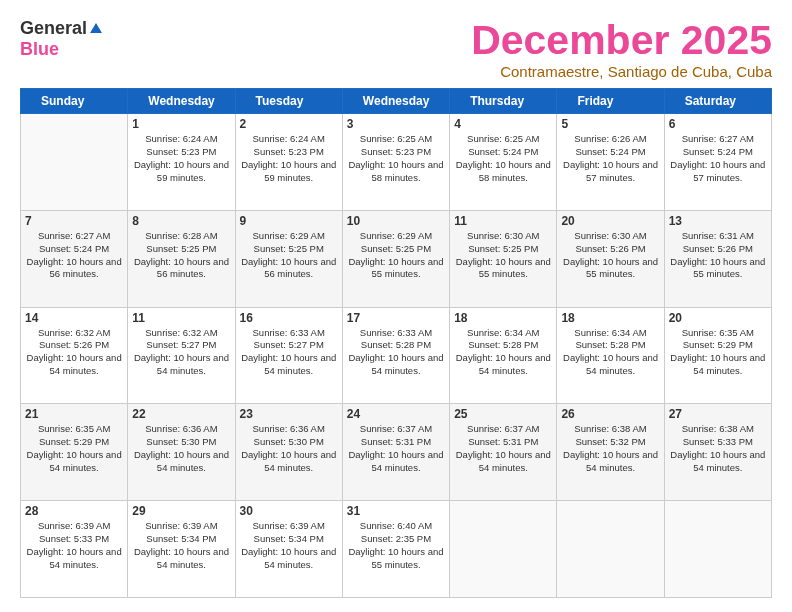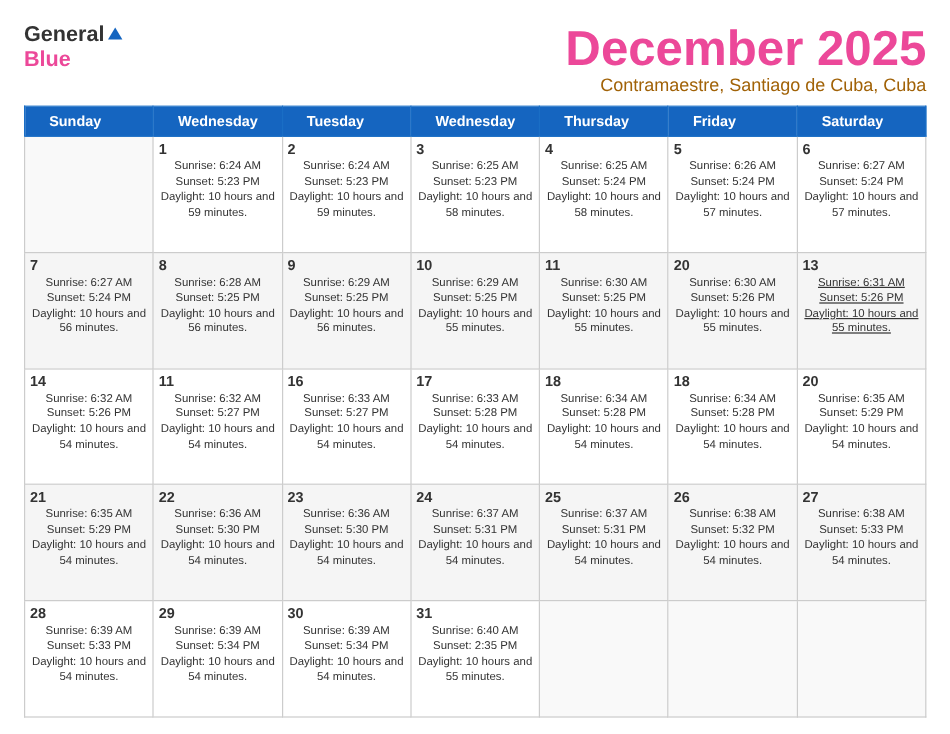--- a/index.html
+++ b/index.html
@@ -191,21 +191,21 @@
 Daylight: 10 hours and 55 minutes.</div>
           </td>
           <td>
             <span class="day-num">20</span>
             <div class="day-info" style="white-space: pre-line;">Sunrise: 6:30 AM
 Sunset: 5:26 PM
 Daylight: 10 hours and 55 minutes.</div>
           </td>
           <td>
             <span class="day-num">13</span>
-            <div class="day-info" style="white-space: pre-line; text-decoration: underline;">Sunrise: 6:31 AM
+            <div class="day-info" style="white-space: pre-line;">Sunrise: 6:31 AM
 Sunset: 5:26 PM
 Daylight: 10 hours and 55 minutes.</div>
           </td>
         </tr>
         <tr>
           <td>
             <span class="day-num">14</span>
             <div class="day-info" style="white-space: pre-line;">Sunrise: 6:32 AM
 Sunset: 5:26 PM
 Daylight: 10 hours and 54 minutes.</div>

